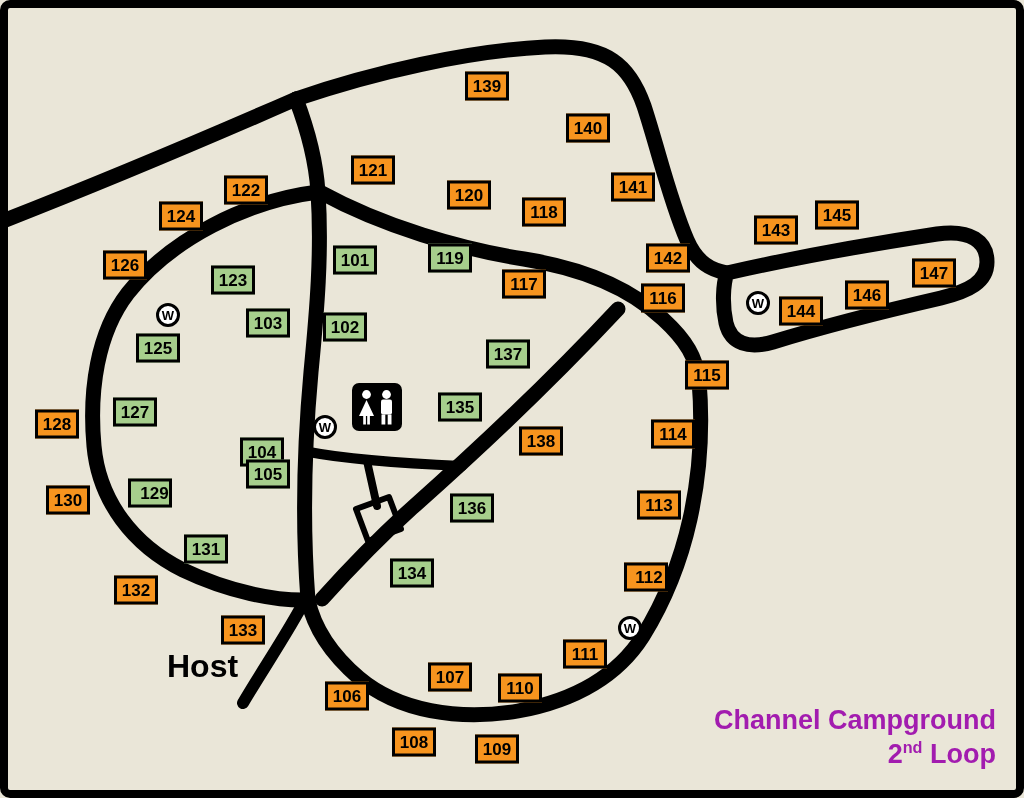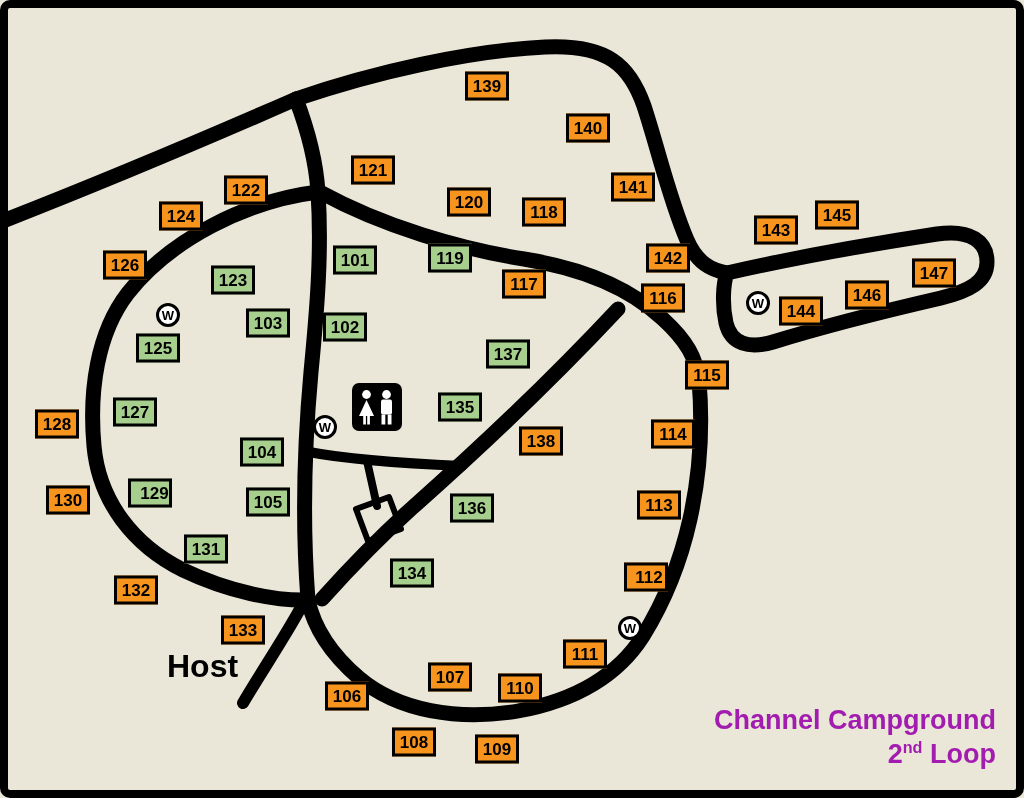--- a/index.html
+++ b/index.html
@@ -139,36 +139,36 @@
       <path class="w6" d="M 356 509 L 389 497 L 401 529 L 368 541 Z"></path>
       <path class="w12" d="M 306 598 C 289 631 263 669 243 703"></path>
     </g>
   </svg>
 
   <div class="layer">
       <div class="site green" style="left: 355px; top: 260px;">101</div>
       <div class="site green" style="left: 345px; top: 327px;">102</div>
       <div class="site green" style="left: 268px; top: 323px;">103</div>
       <div class="site green" style="left: 262px; top: 452px;">104</div>
-      <div class="site green" style="left: 268px; top: 502px;">105</div>
+      <div class="site green" style="left: 268px; top: 474px;">105</div>
       <div class="site " style="left: 347px; top: 696px;">106</div>
       <div class="site " style="left: 450px; top: 677px;">107</div>
       <div class="site " style="left: 414px; top: 742px;">108</div>
       <div class="site " style="left: 497px; top: 749px;">109</div>
       <div class="site " style="left: 520px; top: 688px;">110</div>
       <div class="site " style="left: 585px; top: 654px;">111</div>
       <div class="site " style="left: 646px; top: 577px; padding-left: 6px;">112</div>
       <div class="site " style="left: 659px; top: 505px;">113</div>
       <div class="site " style="left: 673px; top: 434px;">114</div>
       <div class="site " style="left: 707px; top: 375px;">115</div>
       <div class="site " style="left: 663px; top: 298px;">116</div>
       <div class="site " style="left: 524px; top: 284px;">117</div>
       <div class="site " style="left: 544px; top: 212px;">118</div>
       <div class="site green" style="left: 450px; top: 258px;">119</div>
-      <div class="site " style="left: 469px; top: 195px; margin-top: 7px;">120</div>
+      <div class="site " style="left: 469px; top: 195px;">120</div>
       <div class="site " style="left: 373px; top: 170px;">121</div>
       <div class="site " style="left: 246px; top: 190px;">122</div>
       <div class="site green" style="left: 233px; top: 280px;">123</div>
       <div class="site " style="left: 181px; top: 216px;">124</div>
       <div class="site green" style="left: 158px; top: 348px;">125</div>
       <div class="site " style="left: 125px; top: 265px;">126</div>
       <div class="site green" style="left: 135px; top: 412px;">127</div>
       <div class="site " style="left: 57px; top: 424px;">128</div>
       <div class="site green" style="left: 150px; top: 493px; padding-left: 9px;">129</div>
       <div class="site " style="left: 68px; top: 500px;">130</div>

